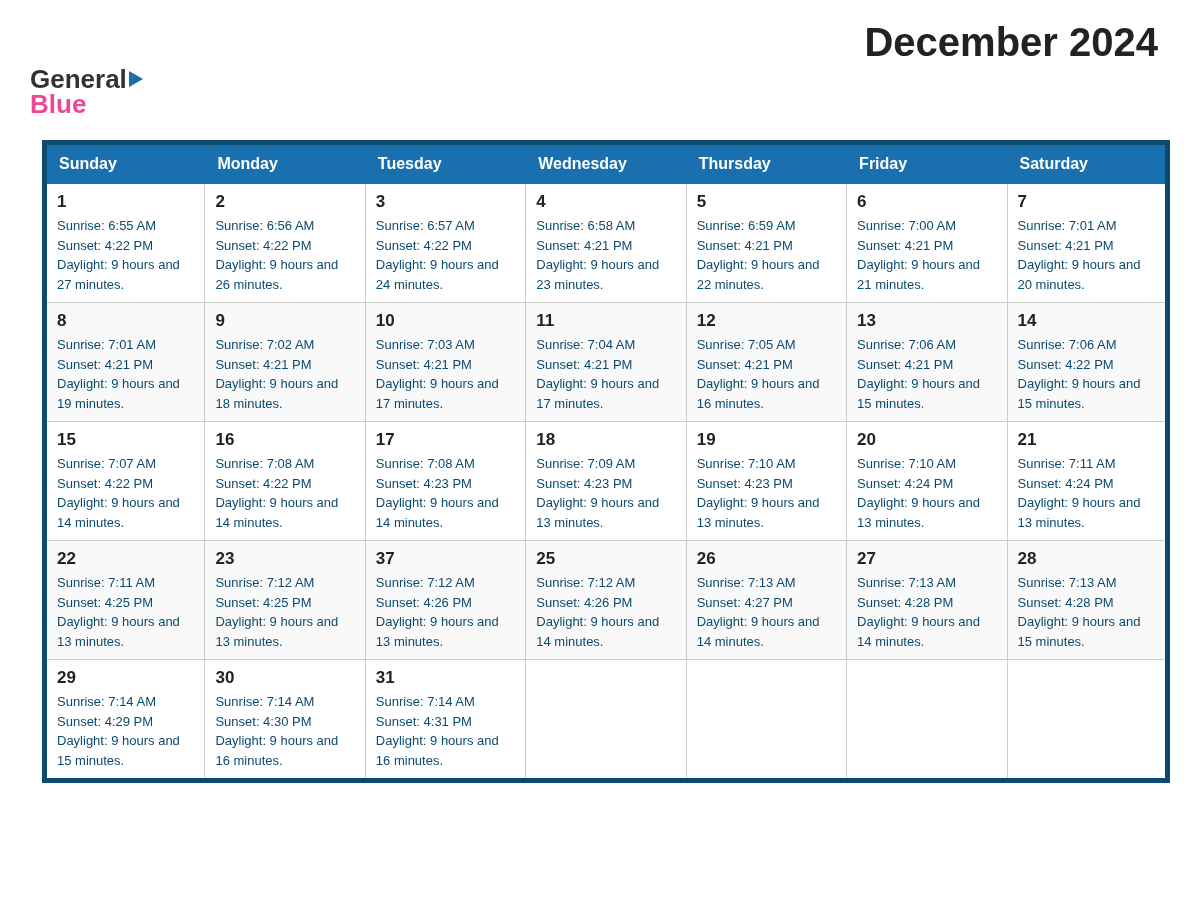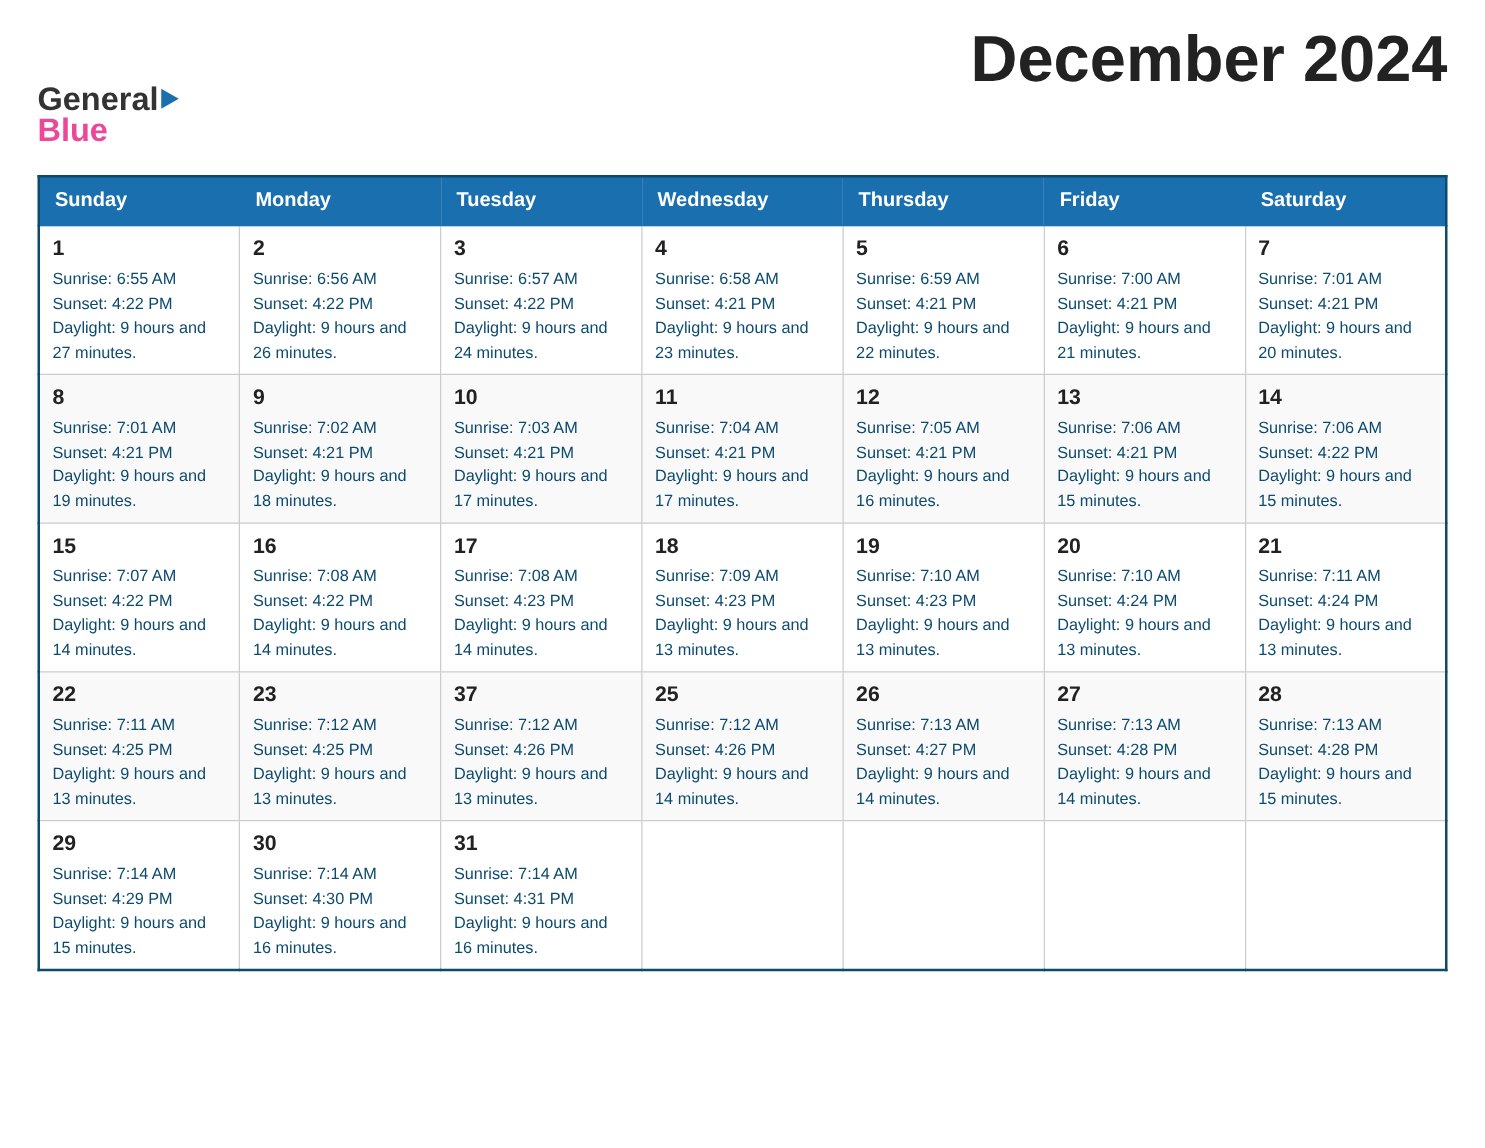--- a/index.html
+++ b/index.html
@@ -34,34 +34,35 @@
       margin-top: 44px;
     }
     .logo-top-row {
       display: flex;
       align-items: center;
     }
     .title-section {
       text-align: right;
     }
     .month-title {
-      font-size: 52px;
+      font-size: 40px;
       font-weight: bold;
       color: #222;
       line-height: 1.1;
     }
     .location-subtitle {
       font-size: 20px;
       color: #444;
       margin-top: 4px;
     }
     .calendar-table {
       width: 100%;
       border-collapse: collapse;
-      border: 2px solid #0c4a6e;
+      border: 5px solid #0c4a6e;
+      margin-left: 12px;
     }
     .calendar-table th {
       background-color: #1a6faf;
       color: #fff;
       padding: 10px 12px;
       font-size: 16px;
       font-weight: bold;
       text-align: left;
       border: 1px solid #1a6faf;
     }

